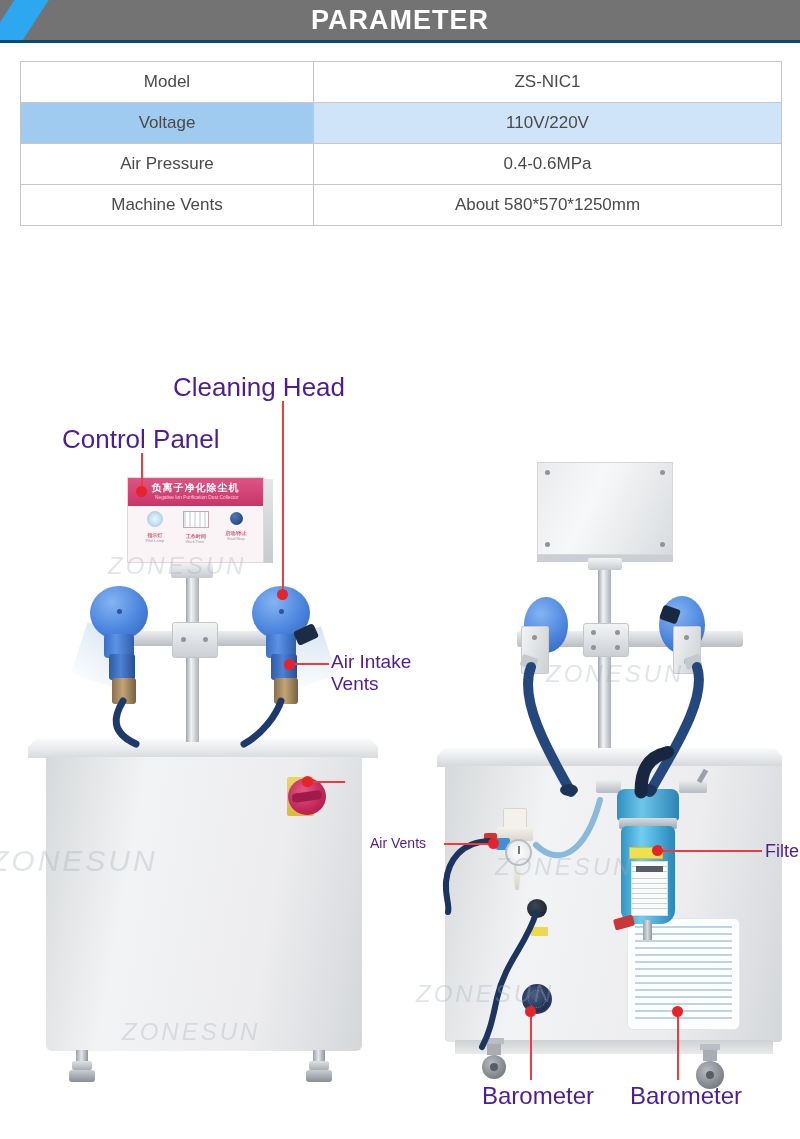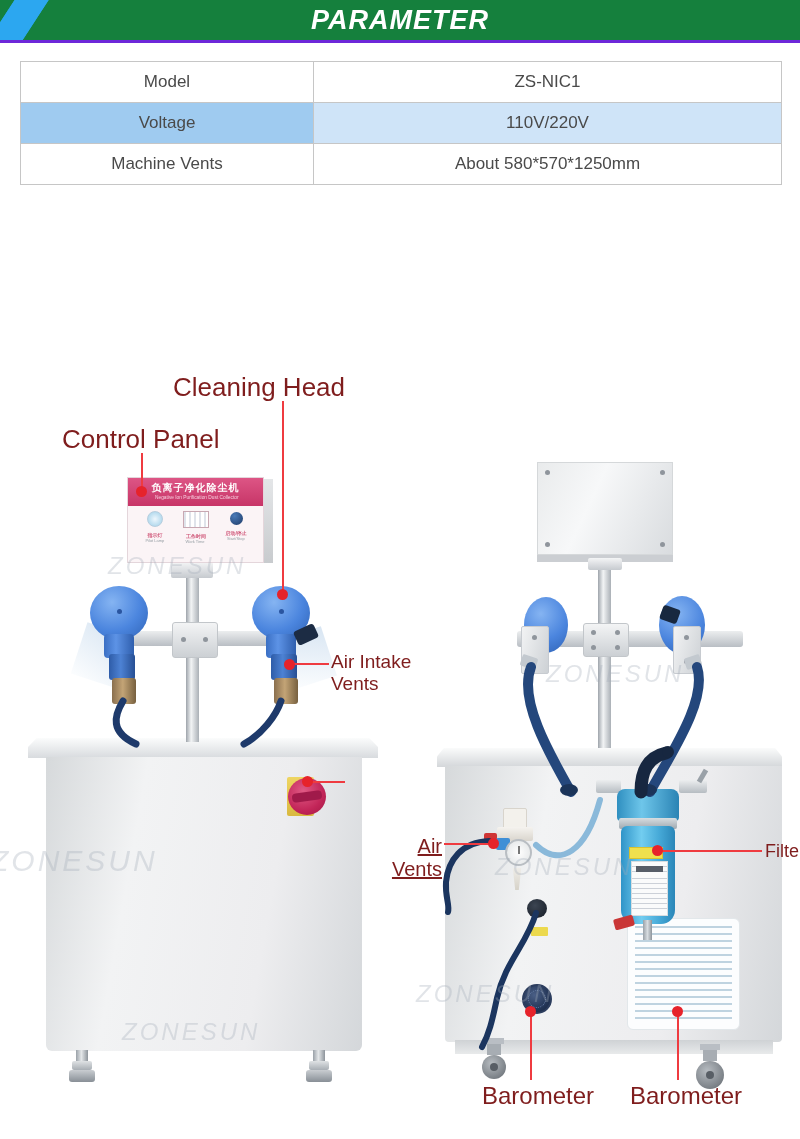--- a/index.html
+++ b/index.html
@@ -1,22 +1,22 @@
 <!DOCTYPE html>
 <html><head>
 <meta charset="utf-8">
 <style>
   html,body{margin:0;padding:0;background:#fff;}
   .page{position:relative;width:800px;height:1139px;background:#fff;overflow:hidden;
         font-family:"Liberation Sans","DejaVu Sans",sans-serif;}
   .abs{position:absolute;}
 
   
-  .banner{position:absolute;left:0;top:0;width:800px;height:40px;background:#15803d;
-          overflow:hidden;border-bottom:3px solid #6d28d9;font-style:italic;}
+  .banner{position:absolute;left:0;top:0;width:800px;height:40px;background:#737373;
+          overflow:hidden;border-bottom:3px solid #0c4a6e;}
   .banner h1{margin:0;line-height:40px;text-align:center;color:#fff;font-size:27px;
              font-weight:bold;letter-spacing:1px;}
   .stripe{position:absolute;top:-5px;height:55px;width:34px;background:#2ca7f0;transform:skewX(-33deg);}
   .stripe.s1{left:660;}
   .stripe.s2{left:724;}
 
   
   .spec-table{position:absolute;left:20px;top:61px;width:762px;border-collapse:collapse;table-layout:fixed;}
   .spec-table td{border:1px solid #c6c6c6;height:38px;text-align:center;vertical-align:middle;
                  font-size:17px;color:#4a4a4a;background:#fff;}
@@ -27,21 +27,21 @@
   
   .silver{background:linear-gradient(180deg,#f4f5f6,#c6cacf);}
   .pole{background:linear-gradient(90deg,#9ea4ab,#f2f4f5 40%,#aab0b6);}
   .body-grad{background:linear-gradient(100deg,#d6d9db,#f2f3f4 28%,#ededef 68%,#d4d7da);}
   .z1{z-index:1;}.z2{z-index:2;}.z3{z-index:3;}
   .svg-layer{position:absolute;left:0;top:0;z-index:4;pointer-events:none;}
   .wm{position:absolute;z-index:5;color:rgba(162,172,182,.32);font-weight:normal;font-style:italic;
       letter-spacing:3px;pointer-events:none;white-space:nowrap;}
 
   
-  .callout-label{position:absolute;z-index:10;color:#7f1d1d;}
+  .callout-label{position:absolute;z-index:10;color:#4c1d95;}
   .callout-line{position:absolute;z-index:9;background:#ef3b40;}
   .callout-dot{position:absolute;z-index:10;width:11px;height:11px;border-radius:50%;background:#e6232b;}
 
   
   .lm-rim{left:28px;top:738px;width:350px;height:20px;
           background:linear-gradient(180deg,#fbfcfc,#d8dbde);
           clip-path:polygon(0 45%,2.5% 0,97.5% 0,100% 45%,100% 100%,0 100%);}
   .lm-body{left:46px;top:757px;width:316px;height:294px;border-radius:0 0 6px 6px;}
   .lm-pole{left:186px;top:576px;width:13px;height:166px;}
   .lm-mount{left:171px;top:562px;width:42px;height:16px;border-radius:2px;}
@@ -183,20 +183,24 @@
         <col>
       </colgroup>
     <tbody>
       <tr>
         <td class="lab">Model</td>
         <td class="val">ZS-NIC1</td>
       </tr>
       <tr class="hl">
         <td class="lab">Voltage</td>
         <td class="val">110V/220V</td>
+      </tr>
+      <tr>
+        <td class="lab">Air Pressure</td>
+        <td class="val">0.4-0.6MPa</td>
       </tr>
       <tr>
         <td class="lab">Machine Vents</td>
         <td class="val">About 580*570*1250mm</td>
       </tr>
     </tbody>
   </table>
 
   <div class="abs z1 lm-rim"></div>
   <div class="abs z1 lm-body body-grad"></div>
@@ -374,21 +378,21 @@
   <div class="callout-label" style="left:331px;top:651px;font-size:19px;line-height:1.15;">
     <span>Air Intake</span><br>
     <span>Vents</span>
   </div>
   <div class="callout-line" style="left:294px;top:663px;width:35px;height:2px;"></div>
   <div class="callout-dot" style="left:284px;top:659px;"></div>
 
   <div class="callout-line" style="left:312px;top:781px;width:33px;height:2px;"></div>
   <div class="callout-dot" style="left:302px;top:776px;"></div>
 
-  <div class="callout-label" style="left:370px;top:835px;width:72px;text-align:right;font-size:20px;text-decoration:underline;">Air Vents</div>
+  <div class="callout-label" style="left:370px;top:835px;width:72px;font-size:14px;">Air Vents</div>
   <div class="callout-line" style="left:444px;top:843px;width:48px;height:2px;"></div>
   <div class="callout-dot" style="left:488px;top:838px;"></div>
 
   <div class="callout-label" style="left:765px;top:841px;font-size:18px;">Filter</div>
   <div class="callout-line" style="left:662px;top:850px;width:100px;height:2px;"></div>
   <div class="callout-dot" style="left:652px;top:845px;"></div>
 
   <div class="callout-label" style="left:478px;top:1082px;width:120px;text-align:center;font-size:24px;">Barometer</div>
   <div class="callout-line" style="left:530px;top:1014px;width:2px;height:66px;"></div>
   <div class="callout-dot" style="left:525px;top:1006px;"></div>

